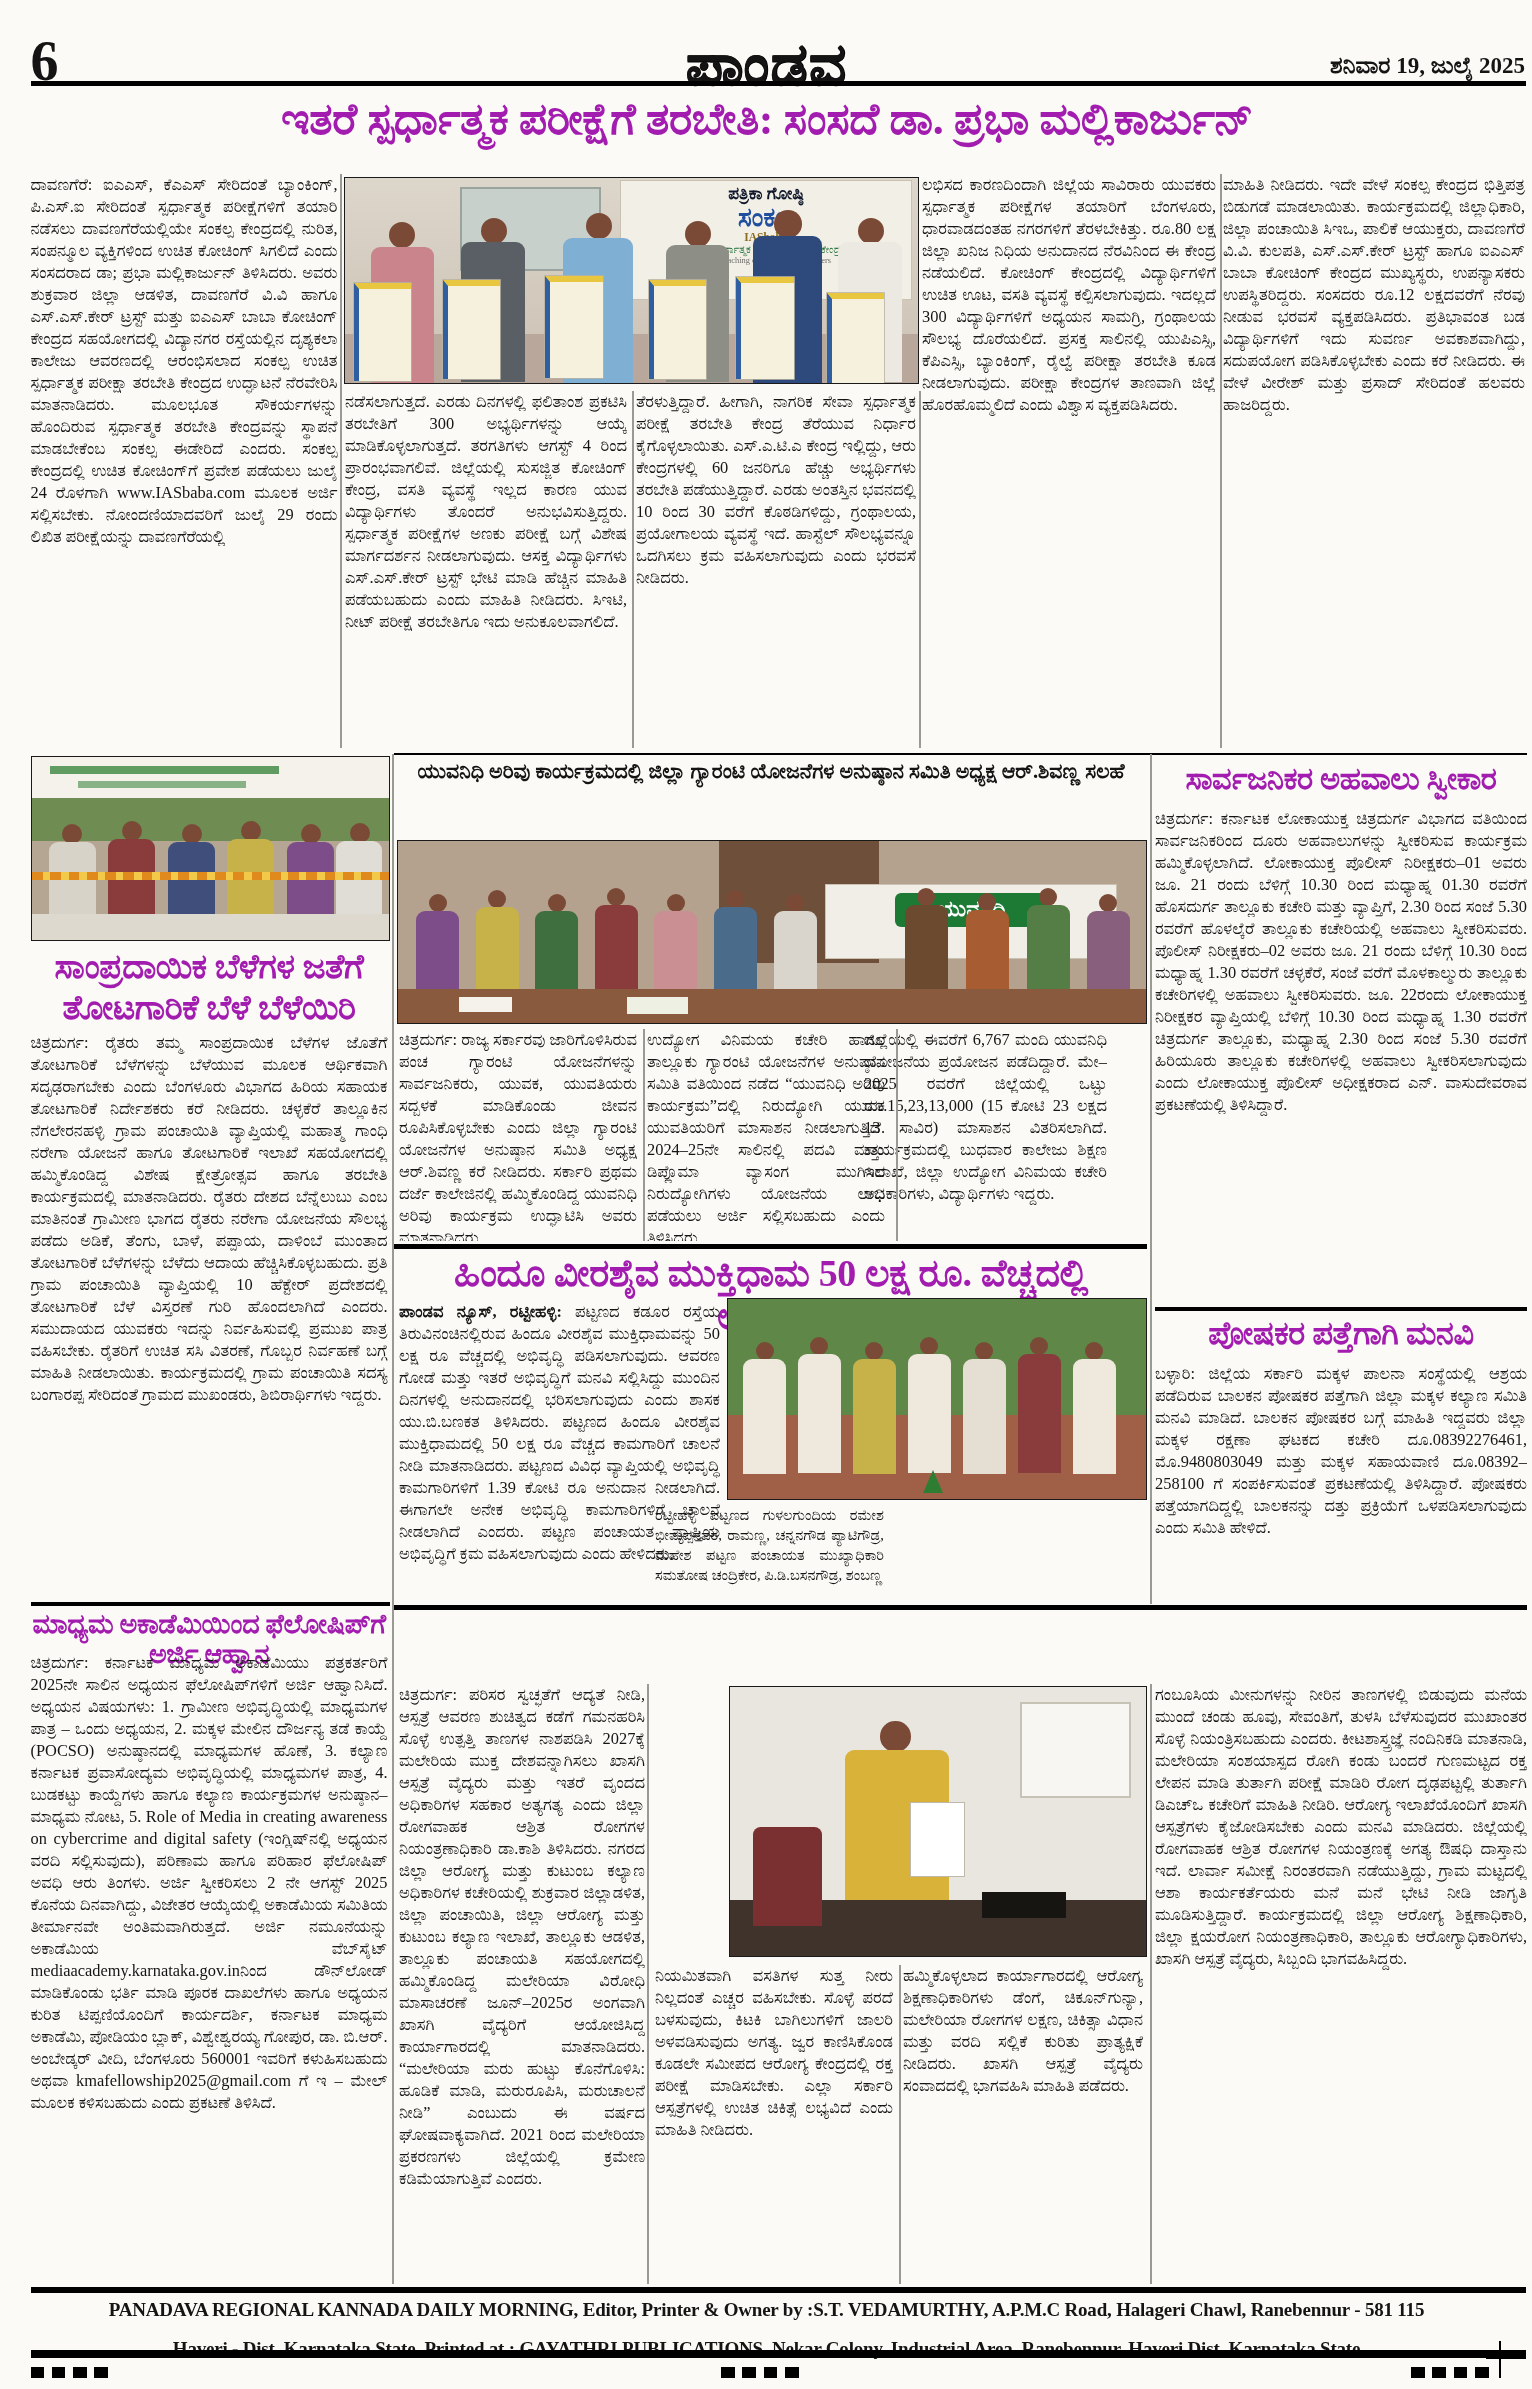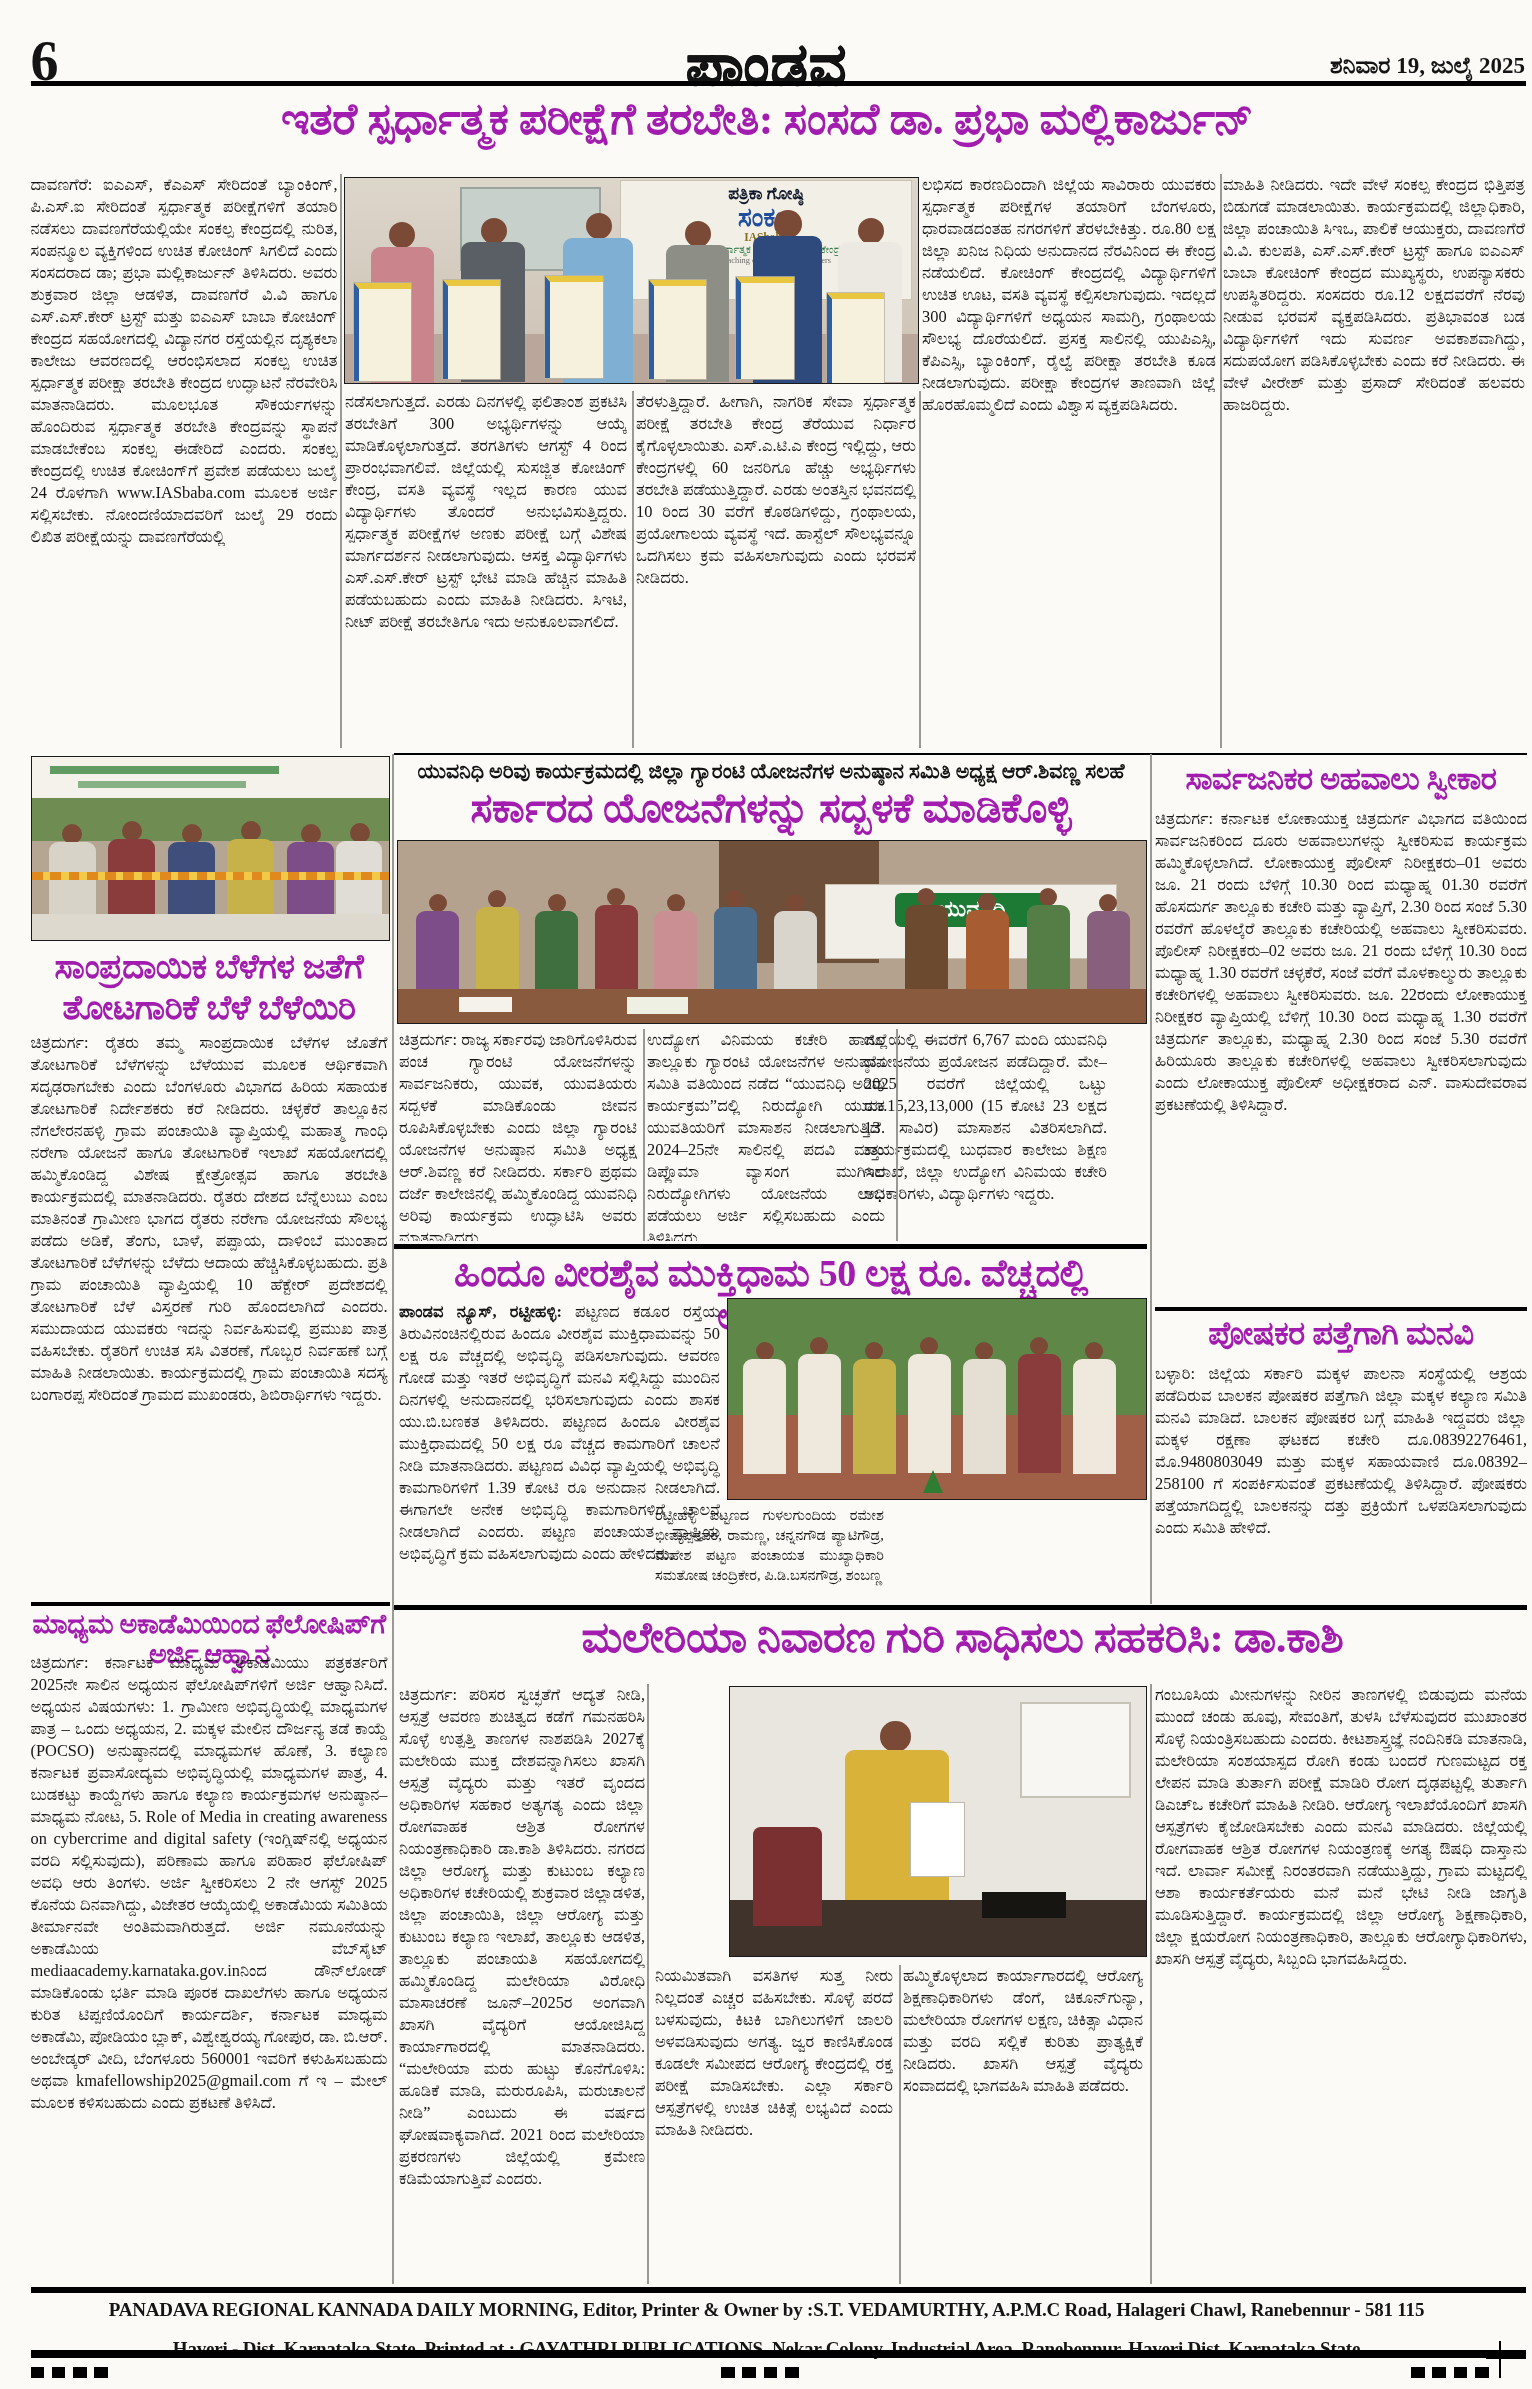--- a/index.html
+++ b/index.html
@@ -108,21 +108,20 @@
     <div class="pf" style="left:0;top:115px;width:100%;height:7.6px;background:repeating-linear-gradient(90deg,#e08a1e 0 10.7px,#f3c94a 10.7px 18.3px);"></div>
     <div class="pf" style="left:0;bottom:0;width:100%;height:26px;background:#ded9cf;"></div>
   </div>
   <div class="abs hl" style="left:30.5px;top:947px;width:357px;font-size:34px;line-height:1.2;">
     <div>ಸಾಂಪ್ರದಾಯಿಕ ಬೆಳೆಗಳ ಜತೆಗೆ</div>
     <div>ತೋಟಗಾರಿಕೆ ಬೆಳೆ ಬೆಳೆಯಿರಿ</div>
   </div>
   <div class="abs body-txt" style="left:30.5px;top:1032px;width:357px;height:566px;">ಚಿತ್ರದುರ್ಗ: ರೈತರು ತಮ್ಮ ಸಾಂಪ್ರದಾಯಿಕ ಬೆಳೆಗಳ ಜೊತೆಗೆ ತೋಟಗಾರಿಕೆ ಬೆಳೆಗಳನ್ನು ಬೆಳೆಯುವ ಮೂಲಕ ಆರ್ಥಿಕವಾಗಿ ಸದೃಢರಾಗಬೇಕು ಎಂದು ಬೆಂಗಳೂರು ವಿಭಾಗದ ಹಿರಿಯ ಸಹಾಯಕ ತೋಟಗಾರಿಕೆ ನಿರ್ದೇಶಕರು ಕರೆ ನೀಡಿದರು. ಚಳ್ಳಕೆರೆ ತಾಲ್ಲೂಕಿನ ನೆಗಲೇರನಹಳ್ಳಿ ಗ್ರಾಮ ಪಂಚಾಯಿತಿ ವ್ಯಾಪ್ತಿಯಲ್ಲಿ ಮಹಾತ್ಮ ಗಾಂಧಿ ನರೇಗಾ ಯೋಜನೆ ಹಾಗೂ ತೋಟಗಾರಿಕೆ ಇಲಾಖೆ ಸಹಯೋಗದಲ್ಲಿ ಹಮ್ಮಿಕೊಂಡಿದ್ದ ವಿಶೇಷ ಕ್ಷೇತ್ರೋತ್ಸವ ಹಾಗೂ ತರಬೇತಿ ಕಾರ್ಯಕ್ರಮದಲ್ಲಿ ಮಾತನಾಡಿದರು. ರೈತರು ದೇಶದ ಬೆನ್ನೆಲುಬು ಎಂಬ ಮಾತಿನಂತೆ ಗ್ರಾಮೀಣ ಭಾಗದ ರೈತರು ನರೇಗಾ ಯೋಜನೆಯ ಸೌಲಭ್ಯ ಪಡೆದು ಅಡಿಕೆ, ತೆಂಗು, ಬಾಳೆ, ಪಪ್ಪಾಯ, ದಾಳಿಂಬೆ ಮುಂತಾದ ತೋಟಗಾರಿಕೆ ಬೆಳೆಗಳನ್ನು ಬೆಳೆದು ಆದಾಯ ಹೆಚ್ಚಿಸಿಕೊಳ್ಳಬಹುದು. ಪ್ರತಿ ಗ್ರಾಮ ಪಂಚಾಯಿತಿ ವ್ಯಾಪ್ತಿಯಲ್ಲಿ 10 ಹೆಕ್ಟೇರ್ ಪ್ರದೇಶದಲ್ಲಿ ತೋಟಗಾರಿಕೆ ಬೆಳೆ ವಿಸ್ತರಣೆ ಗುರಿ ಹೊಂದಲಾಗಿದೆ ಎಂದರು. ಸಮುದಾಯದ ಯುವಕರು ಇದನ್ನು ನಿರ್ವಹಿಸುವಲ್ಲಿ ಪ್ರಮುಖ ಪಾತ್ರ ವಹಿಸಬೇಕು. ರೈತರಿಗೆ ಉಚಿತ ಸಸಿ ವಿತರಣೆ, ಗೊಬ್ಬರ ನಿರ್ವಹಣೆ ಬಗ್ಗೆ ಮಾಹಿತಿ ನೀಡಲಾಯಿತು. ಕಾರ್ಯಕ್ರಮದಲ್ಲಿ ಗ್ರಾಮ ಪಂಚಾಯಿತಿ ಸದಸ್ಯ ಬಂಗಾರಪ್ಪ ಸೇರಿದಂತೆ ಗ್ರಾಮದ ಮುಖಂಡರು, ಶಿಬಿರಾರ್ಥಿಗಳು ಇದ್ದರು.</div>
 
   <div class="abs kicker" style="left:397px;top:760px;width:748px;font-size:20.6px;text-align:center;">ಯುವನಿಧಿ ಅರಿವು ಕಾರ್ಯಕ್ರಮದಲ್ಲಿ ಜಿಲ್ಲಾ ಗ್ಯಾರಂಟಿ ಯೋಜನೆಗಳ ಅನುಷ್ಠಾನ ಸಮಿತಿ ಅಧ್ಯಕ್ಷ ಆರ್.ಶಿವಣ್ಣ ಸಲಹೆ</div>
-  <div class="abs hl" style="left:397px;top:786px;width:748px;font-size:41px;">ಸರ್ಕಾರದ ಯೋಜನೆಗಳನ್ನು ಸದ್ಬಳಕೆ ಮಾಡಿಕೊಳ್ಳಿ</div>
 
   <div class="abs photo" style="left:397px;top:840px;width:748px;height:182px;">
     <div class="pf" style="left:0;top:0;width:100%;height:100%;background:#b4a28f;"></div>
     <div class="pf" style="left:321px;top:0;width:160px;height:122px;background:#6d4f3a;"></div>
     <div class="pf" style="left:427px;top:43px;width:290px;height:73px;background:#f0eee6;border:1.5px solid #c9c2b2;">
       <div style="margin:7.6px auto 0;width:153px;text-align:center;background:#1d7a35;color:#fff;font-weight:700;font-size:21.4px;border-radius:6.1px;padding:4.6px 0;">ಯುವನಿಧಿ</div>
     </div>
     <i class="pf head" style="left:30.5px;top:53px;width:18.3px;height:18.3px;"></i>
       <i class="pf torso" style="left:18.3px;top:70px;width:43px;height:111px;background:#7d4d8a;"></i>
     <i class="pf head" style="left:90px;top:49px;width:18.3px;height:18.3px;"></i>
@@ -185,21 +184,20 @@
       <i class="pf torso" style="left:345px;top:60px;width:43px;height:115px;background:#eee8dd;"></i>
     <div class="pf" style="left:195px;bottom:6.1px;width:0;height:0;border-left:10.7px solid transparent;border-right:10.7px solid transparent;border-bottom:23px solid #2f7d33;"></div>
   </div>
   <div class="abs cap-txt" style="left:655px;top:1505px;width:229px;height:96px;">ರಟ್ಟೀಹಳ್ಳಿ ಪಟ್ಟಣದ ಗುಳಲಗುಂದಿಯ ರಮೇಶ ಭೀಮಪ್ಪನವರ, ರಾಮಣ್ಣ, ಚನ್ನನಗೌಡ ಪ್ಯಾಟಿಗೌಡ್ರ, ಮಹೇಶ ಪಟ್ಟಣ ಪಂಚಾಯತ ಮುಖ್ಯಾಧಿಕಾರಿ ಸಮತೋಷ ಚಂದ್ರಿಕೇರ, ಪಿ.ಡಿ.ಬಸನಗೌಡ್ರ, ಶಂಬಣ್ಣ</div>
 
   <div class="abs rule" style="left:30.5px;top:1602px;width:359px;height:3.8px;"></div>
   <div class="abs hl" style="left:30.5px;top:1609px;width:357px;font-size:27px;">ಮಾಧ್ಯಮ ಅಕಾಡೆಮಿಯಿಂದ ಫೆಲೋಷಿಪ್‌ಗೆ ಅರ್ಜಿ ಆಹ್ವಾನ</div>
   <div class="abs body-txt" style="left:30.5px;top:1652px;width:357px;height:632px;">ಚಿತ್ರದುರ್ಗ: ಕರ್ನಾಟಕ ಮಾಧ್ಯಮ ಅಕಾಡೆಮಿಯು ಪತ್ರಕರ್ತರಿಗೆ 2025ನೇ ಸಾಲಿನ ಅಧ್ಯಯನ ಫೆಲೋಷಿಪ್‌ಗಳಿಗೆ ಅರ್ಜಿ ಆಹ್ವಾನಿಸಿದೆ. ಅಧ್ಯಯನ ವಿಷಯಗಳು: 1. ಗ್ರಾಮೀಣ ಅಭಿವೃದ್ಧಿಯಲ್ಲಿ ಮಾಧ್ಯಮಗಳ ಪಾತ್ರ – ಒಂದು ಅಧ್ಯಯನ, 2. ಮಕ್ಕಳ ಮೇಲಿನ ದೌರ್ಜನ್ಯ ತಡೆ ಕಾಯ್ದೆ (POCSO) ಅನುಷ್ಠಾನದಲ್ಲಿ ಮಾಧ್ಯಮಗಳ ಹೊಣೆ, 3. ಕಲ್ಯಾಣ ಕರ್ನಾಟಕ ಪ್ರವಾಸೋದ್ಯಮ ಅಭಿವೃದ್ಧಿಯಲ್ಲಿ ಮಾಧ್ಯಮಗಳ ಪಾತ್ರ, 4. ಬುಡಕಟ್ಟು ಕಾಯ್ದೆಗಳು ಹಾಗೂ ಕಲ್ಯಾಣ ಕಾರ್ಯಕ್ರಮಗಳ ಅನುಷ್ಠಾನ– ಮಾಧ್ಯಮ ನೋಟ, 5. Role of Media in creating awareness on cybercrime and digital safety (ಇಂಗ್ಲಿಷ್‌ನಲ್ಲಿ ಅಧ್ಯಯನ ವರದಿ ಸಲ್ಲಿಸುವುದು), ಪರಿಣಾಮ ಹಾಗೂ ಪರಿಹಾರ ಫೆಲೋಷಿಪ್ ಅವಧಿ ಆರು ತಿಂಗಳು. ಅರ್ಜಿ ಸ್ವೀಕರಿಸಲು 2 ನೇ ಆಗಸ್ಟ್ 2025 ಕೊನೆಯ ದಿನವಾಗಿದ್ದು, ವಿಜೇತರ ಆಯ್ಕೆಯಲ್ಲಿ ಅಕಾಡೆಮಿಯ ಸಮಿತಿಯ ತೀರ್ಮಾನವೇ ಅಂತಿಮವಾಗಿರುತ್ತದೆ. ಅರ್ಜಿ ನಮೂನೆಯನ್ನು ಅಕಾಡೆಮಿಯ ವೆಬ್‌ಸೈಟ್ mediaacademy.karnataka.gov.inನಿಂದ ಡೌನ್‌ಲೋಡ್ ಮಾಡಿಕೊಂಡು ಭರ್ತಿ ಮಾಡಿ ಪೂರಕ ದಾಖಲೆಗಳು ಹಾಗೂ ಅಧ್ಯಯನ ಕುರಿತ ಟಿಪ್ಪಣಿಯೊಂದಿಗೆ ಕಾರ್ಯದರ್ಶಿ, ಕರ್ನಾಟಕ ಮಾಧ್ಯಮ ಅಕಾಡೆಮಿ, ಪೋಡಿಯಂ ಬ್ಲಾಕ್, ವಿಶ್ವೇಶ್ವರಯ್ಯ ಗೋಪುರ, ಡಾ. ಬಿ.ಆರ್. ಅಂಬೇಡ್ಕರ್ ವೀದಿ, ಬೆಂಗಳೂರು 560001 ಇವರಿಗೆ ಕಳುಹಿಸಬಹುದು ಅಥವಾ kmafellowship2025@gmail.com ಗೆ ಇ – ಮೇಲ್ ಮೂಲಕ ಕಳಿಸಬಹುದು ಎಂದು ಪ್ರಕಟಣೆ ತಿಳಿಸಿದೆ.</div>
 
   <div class="abs rule" style="left:394px;top:1605px;width:1133px;height:4.6px;"></div>
-  <div class="abs hl" style="left:405px;top:1614px;width:1115px;font-size:43px;">ಮಲೇರಿಯಾ ನಿವಾರಣ ಗುರಿ ಸಾಧಿಸಲು ಸಹಕರಿಸಿ: ಡಾ.ಕಾಶಿ</div>
   <div class="abs body-txt" style="left:399px;top:1684px;width:246px;height:600px;">ಚಿತ್ರದುರ್ಗ: ಪರಿಸರ ಸ್ವಚ್ಛತೆಗೆ ಆದ್ಯತೆ ನೀಡಿ, ಆಸ್ಪತ್ರೆ ಆವರಣ ಶುಚಿತ್ವದ ಕಡೆಗೆ ಗಮನಹರಿಸಿ ಸೊಳ್ಳೆ ಉತ್ಪತ್ತಿ ತಾಣಗಳ ನಾಶಪಡಿಸಿ 2027ಕ್ಕೆ ಮಲೇರಿಯ ಮುಕ್ತ ದೇಶವನ್ನಾಗಿಸಲು ಖಾಸಗಿ ಆಸ್ಪತ್ರೆ ವೈದ್ಯರು ಮತ್ತು ಇತರೆ ವೃಂದದ ಅಧಿಕಾರಿಗಳ ಸಹಕಾರ ಅತ್ಯಗತ್ಯ ಎಂದು ಜಿಲ್ಲಾ ರೋಗವಾಹಕ ಆಶ್ರಿತ ರೋಗಗಳ ನಿಯಂತ್ರಣಾಧಿಕಾರಿ ಡಾ.ಕಾಶಿ ತಿಳಿಸಿದರು. ನಗರದ ಜಿಲ್ಲಾ ಆರೋಗ್ಯ ಮತ್ತು ಕುಟುಂಬ ಕಲ್ಯಾಣ ಅಧಿಕಾರಿಗಳ ಕಚೇರಿಯಲ್ಲಿ ಶುಕ್ರವಾರ ಜಿಲ್ಲಾಡಳಿತ, ಜಿಲ್ಲಾ ಪಂಚಾಯಿತಿ, ಜಿಲ್ಲಾ ಆರೋಗ್ಯ ಮತ್ತು ಕುಟುಂಬ ಕಲ್ಯಾಣ ಇಲಾಖೆ, ತಾಲ್ಲೂಕು ಆಡಳಿತ, ತಾಲ್ಲೂಕು ಪಂಚಾಯತಿ ಸಹಯೋಗದಲ್ಲಿ ಹಮ್ಮಿಕೊಂಡಿದ್ದ ಮಲೇರಿಯಾ ವಿರೋಧಿ ಮಾಸಾಚರಣೆ ಜೂನ್–2025ರ ಅಂಗವಾಗಿ ಖಾಸಗಿ ವೈದ್ಯರಿಗೆ ಆಯೋಜಿಸಿದ್ದ ಕಾರ್ಯಾಗಾರದಲ್ಲಿ ಮಾತನಾಡಿದರು. “ಮಲೇರಿಯಾ ಮರು ಹುಟ್ಟು ಕೊನೆಗೊಳಿಸಿ: ಹೂಡಿಕೆ ಮಾಡಿ, ಮರುರೂಪಿಸಿ, ಮರುಚಾಲನೆ ನೀಡಿ” ಎಂಬುದು ಈ ವರ್ಷದ ಘೋಷವಾಕ್ಯವಾಗಿದೆ. 2021 ರಿಂದ ಮಲೇರಿಯಾ ಪ್ರಕರಣಗಳು ಜಿಲ್ಲೆಯಲ್ಲಿ ಕ್ರಮೇಣ ಕಡಿಮೆಯಾಗುತ್ತಿವೆ ಎಂದರು.</div>
   <div class="abs photo" style="left:729px;top:1686px;width:416px;height:269px;">
     <div class="pf" style="left:0;top:0;width:100%;height:100%;background:#e9e6df;"></div>
     <div class="pf" style="left:290px;top:15.3px;width:107px;height:92px;background:#f7f6f2;border:2.3px solid #c6c2b6;"></div>
     <i class="pf head" style="left:150px;top:34px;width:30.5px;height:30.5px;"></i>
     <i class="pf torso" style="left:115px;top:63px;width:104px;height:153px;background:#d9b23a;"></i>
     <i class="pf" style="left:180px;top:115px;width:53px;height:73px;background:#ffffff;border:0.8px solid #bdb8aa;"></i>
     <div class="pf" style="left:0;bottom:0;width:100%;height:56px;background:#3f332b;"></div>
     <i class="pf" style="left:23px;bottom:30.5px;width:69px;height:99px;background:#7a3030;border-radius:7.6px 7.6px 0 0;"></i>
     <i class="pf" style="left:252px;bottom:38px;width:84px;height:26px;background:#171512;"></i>

